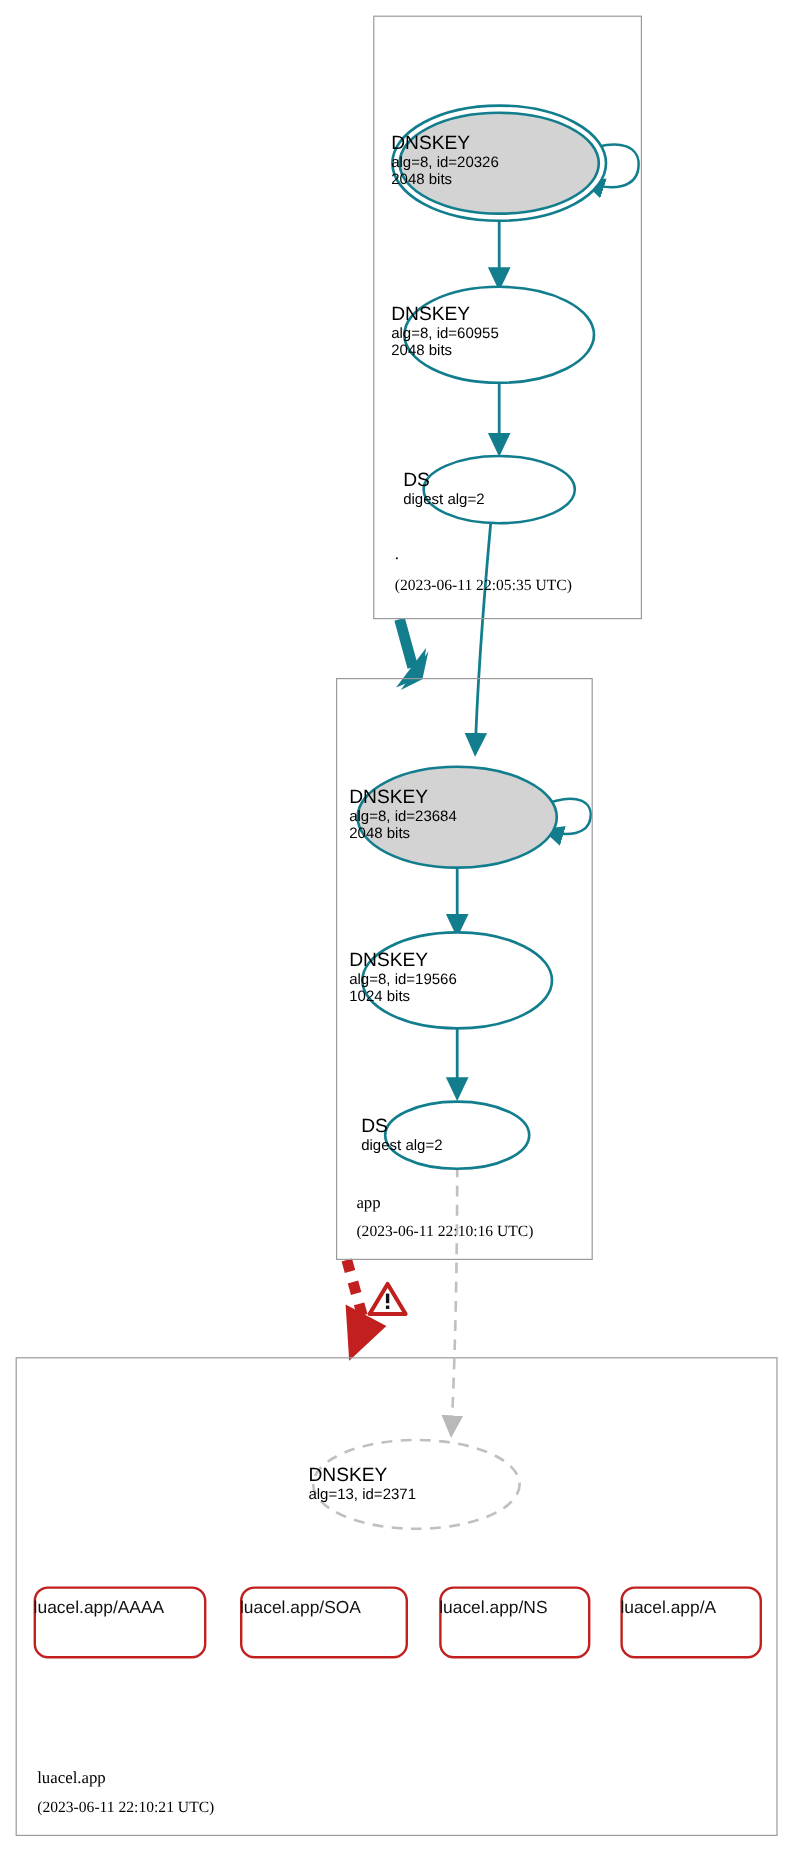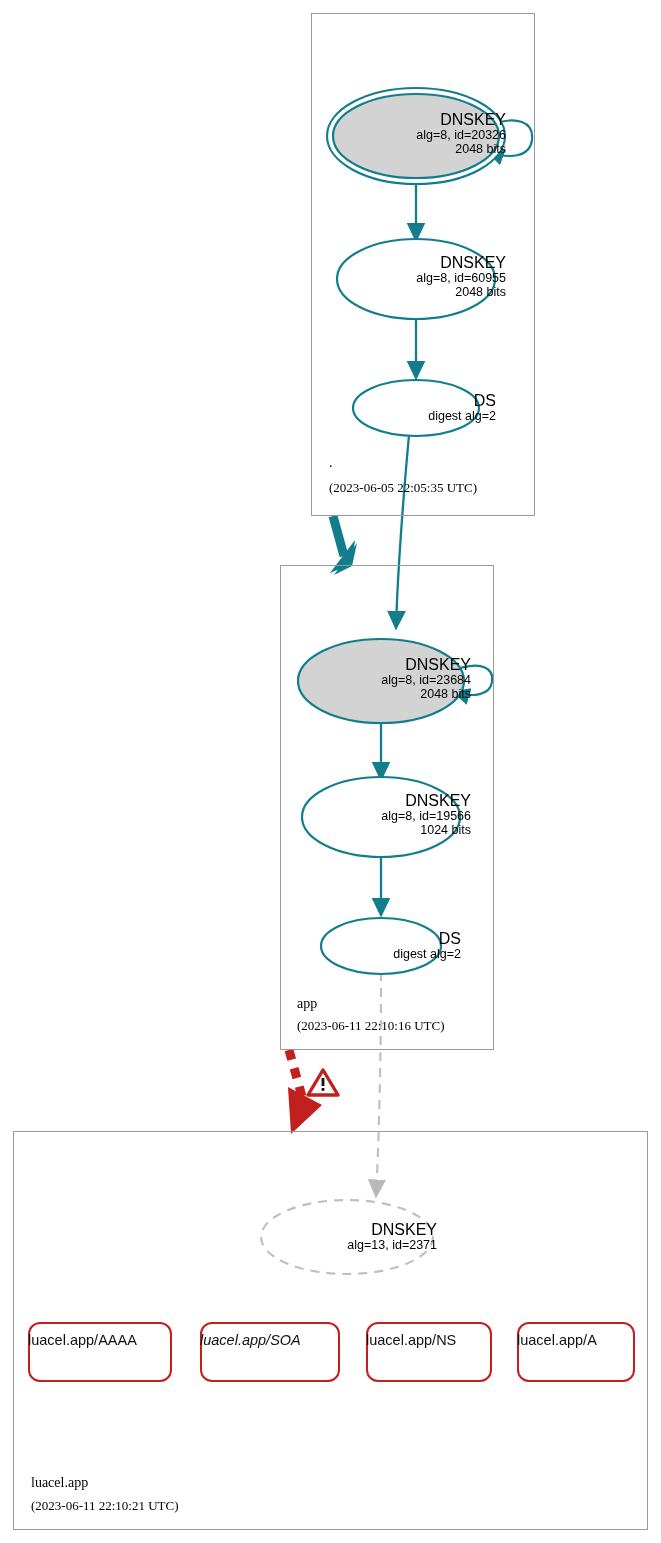--- a/index.html
+++ b/index.html
@@ -7,21 +7,21 @@
     width:661px;height:1543px;position:relative;overflow:hidden;
     font-family:"Liberation Sans",sans-serif;
   }
   #canvas{position:absolute;left:0;top:0;width:661px;height:1543px;}
   
   .zone-box{position:absolute;border:1px solid #9a9a9a;box-sizing:border-box;background:transparent;}
   .zone-label{position:absolute;font-family:"Liberation Serif",serif;color:#000;white-space:nowrap;}
   .zone-name{font-size:14px;}
   .zone-time{font-size:13px;}
   
-  .node-text{position:absolute;text-align:right;color:#000;pointer-events:none;white-space:nowrap;}
+  .node-text{position:absolute;text-align:left;color:#000;pointer-events:none;white-space:nowrap;}
   .node-title{font-family:"Liberation Sans",sans-serif;font-size:16px;line-height:17px;}
   .node-sub{font-family:Liberation Sans, sans-serif;font-size:12.5px;line-height:14px;}
   .rr-box{position:absolute;box-sizing:border-box;border:2px solid #c21f1f;border-radius:12px;background:#fff;}
   .rr-label{position:absolute;text-align:left;font-family:"Liberation Sans",sans-serif;font-size:14.5px;color:#111;white-space:nowrap;}
   svg{position:absolute;left:0;top:0;overflow:visible;}
 </style>
 </head>
 <body>
 
 <div id="canvas">
@@ -134,21 +134,21 @@
       <rect x="574.7" y="1356" width="2.6" height="7" fill="#111"></rect>
       <rect x="574.7" y="1365" width="2.6" height="2.6" fill="#111"></rect>
     </g>
   </svg>
 
   <div class="zone-box" style="left:311px;top:13px;width:224px;height:503px;"></div>
   <div class="zone-box" style="left:280px;top:565px;width:214px;height:485px;"></div>
   <div class="zone-box" style="left:13px;top:1131px;width:635px;height:399px;"></div>
 
   <div class="zone-label zone-name" style="left:329px;top:455px;">.</div>
-  <div class="zone-label zone-time" style="left:329px;top:480px;">(2023-06-05 22:05:35 UTC)</div>
+  <div class="zone-label zone-time" style="left:329px;top:480px;">(2023-06-11 22:05:35 UTC)</div>
 
   <div class="zone-label zone-name" style="left:297px;top:996px;">app</div>
   <div class="zone-label zone-time" style="left:297px;top:1018px;text-align:right;">(2023-06-11 22:10:16 UTC)</div>
 
   <div class="zone-label zone-name" style="left:31px;top:1475px;">luacel.app</div>
   <div class="zone-label zone-time" style="left:31px;top:1498px;">(2023-06-11 22:10:21 UTC)</div>
 
   <div class="node-text" style="left:326px;top:111px;width:180px;">
     <div class="node-title">DNSKEY</div>
     <div class="node-sub">alg=8, id=20326</div>
@@ -185,21 +185,21 @@
 
   <div class="node-text" style="left:257px;top:1221px;width:180px;">
     <div class="node-title">DNSKEY</div>
     <div class="node-sub">alg=13, id=2371</div>
   </div>
 
   <div class="rr-box" style="left:28px;top:1322px;width:144px;height:60px;"></div>
   <div class="rr-label" style="left:28px;top:1332px;width:144px;">luacel.app/AAAA</div>
 
   <div class="rr-box" style="left:200px;top:1322px;width:140px;height:60px;"></div>
-  <div class="rr-label" style="left:200px;top:1332px;width:140px;font-style:italic;">luacel.app/SOA</div>
+  <div class="rr-label" style="left:200px;top:1332px;width:140px;">luacel.app/SOA</div>
 
   <div class="rr-box" style="left:366px;top:1322px;width:126px;height:60px;"></div>
   <div class="rr-label" style="left:366px;top:1332px;width:123px;">luacel.app/NS</div>
 
   <div class="rr-box" style="left:517px;top:1322px;width:118px;height:60px;"></div>
   <div class="rr-label" style="left:517px;top:1332px;width:104px;">luacel.app/A</div>
 
 </div>
 
 </body></html>

